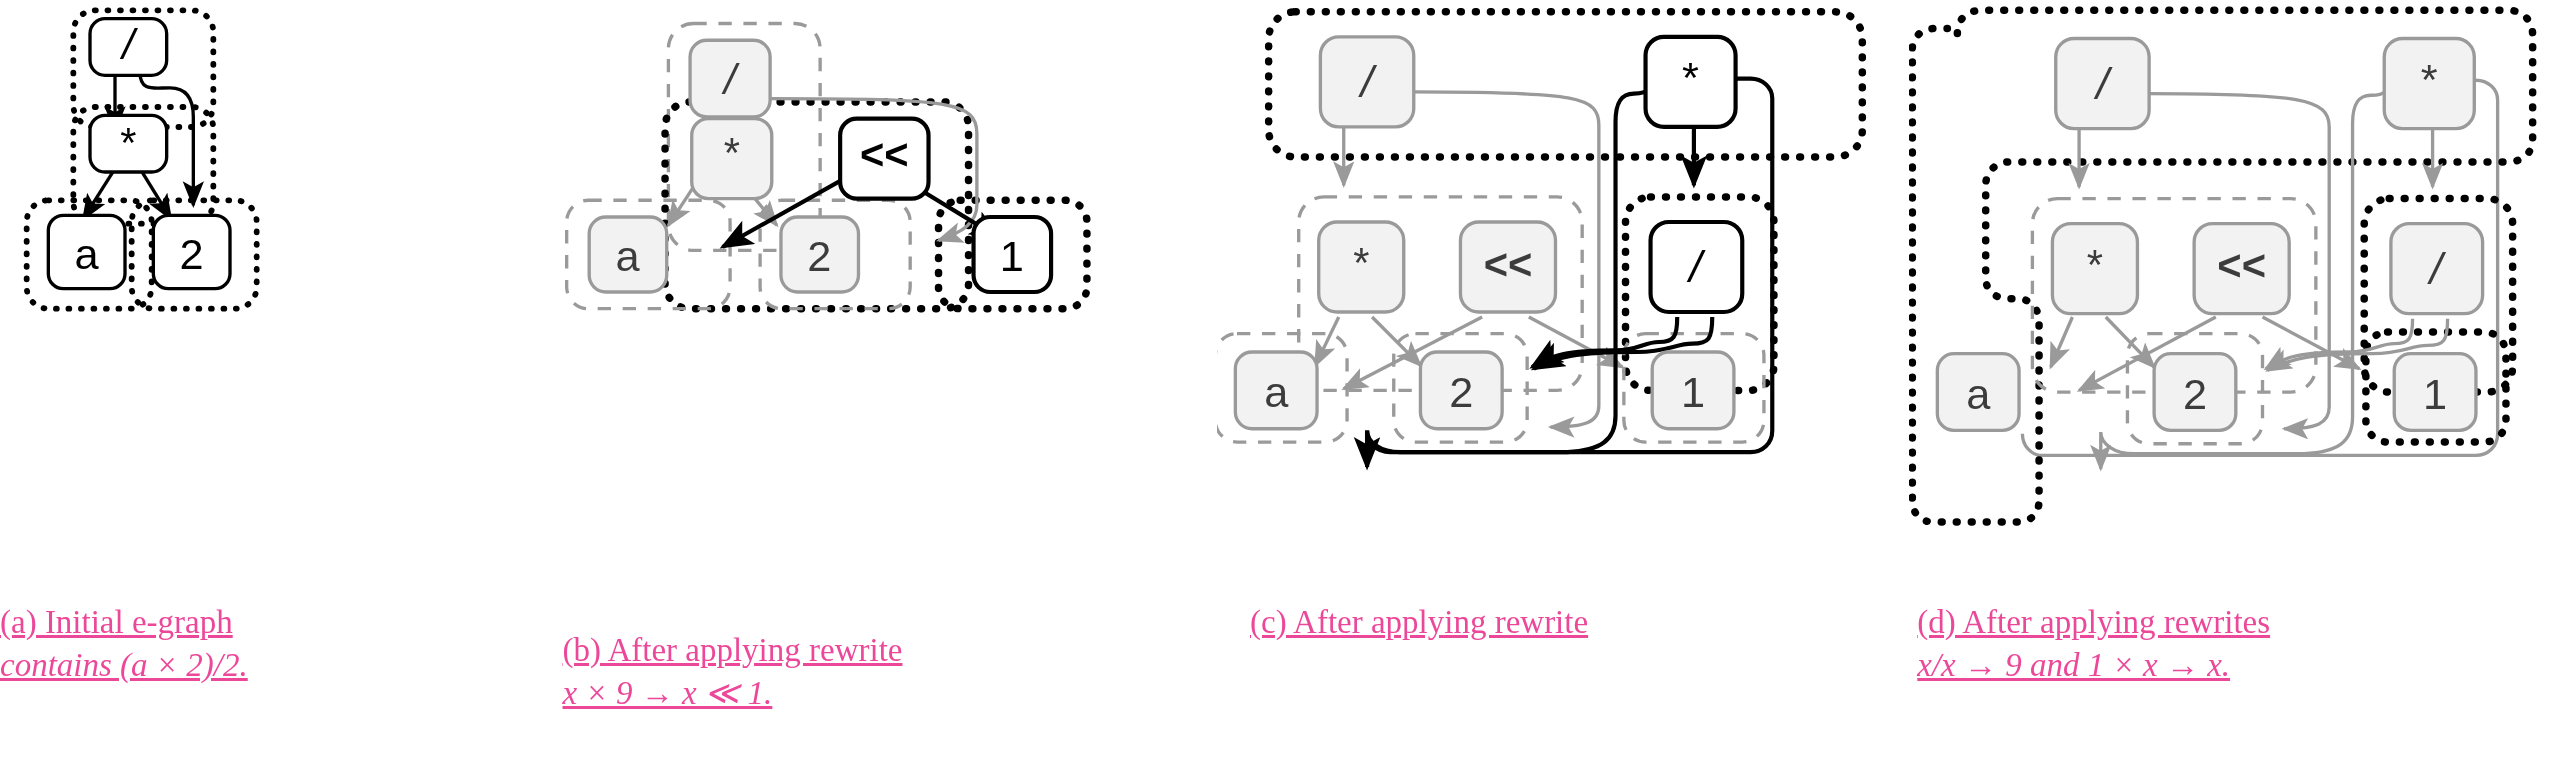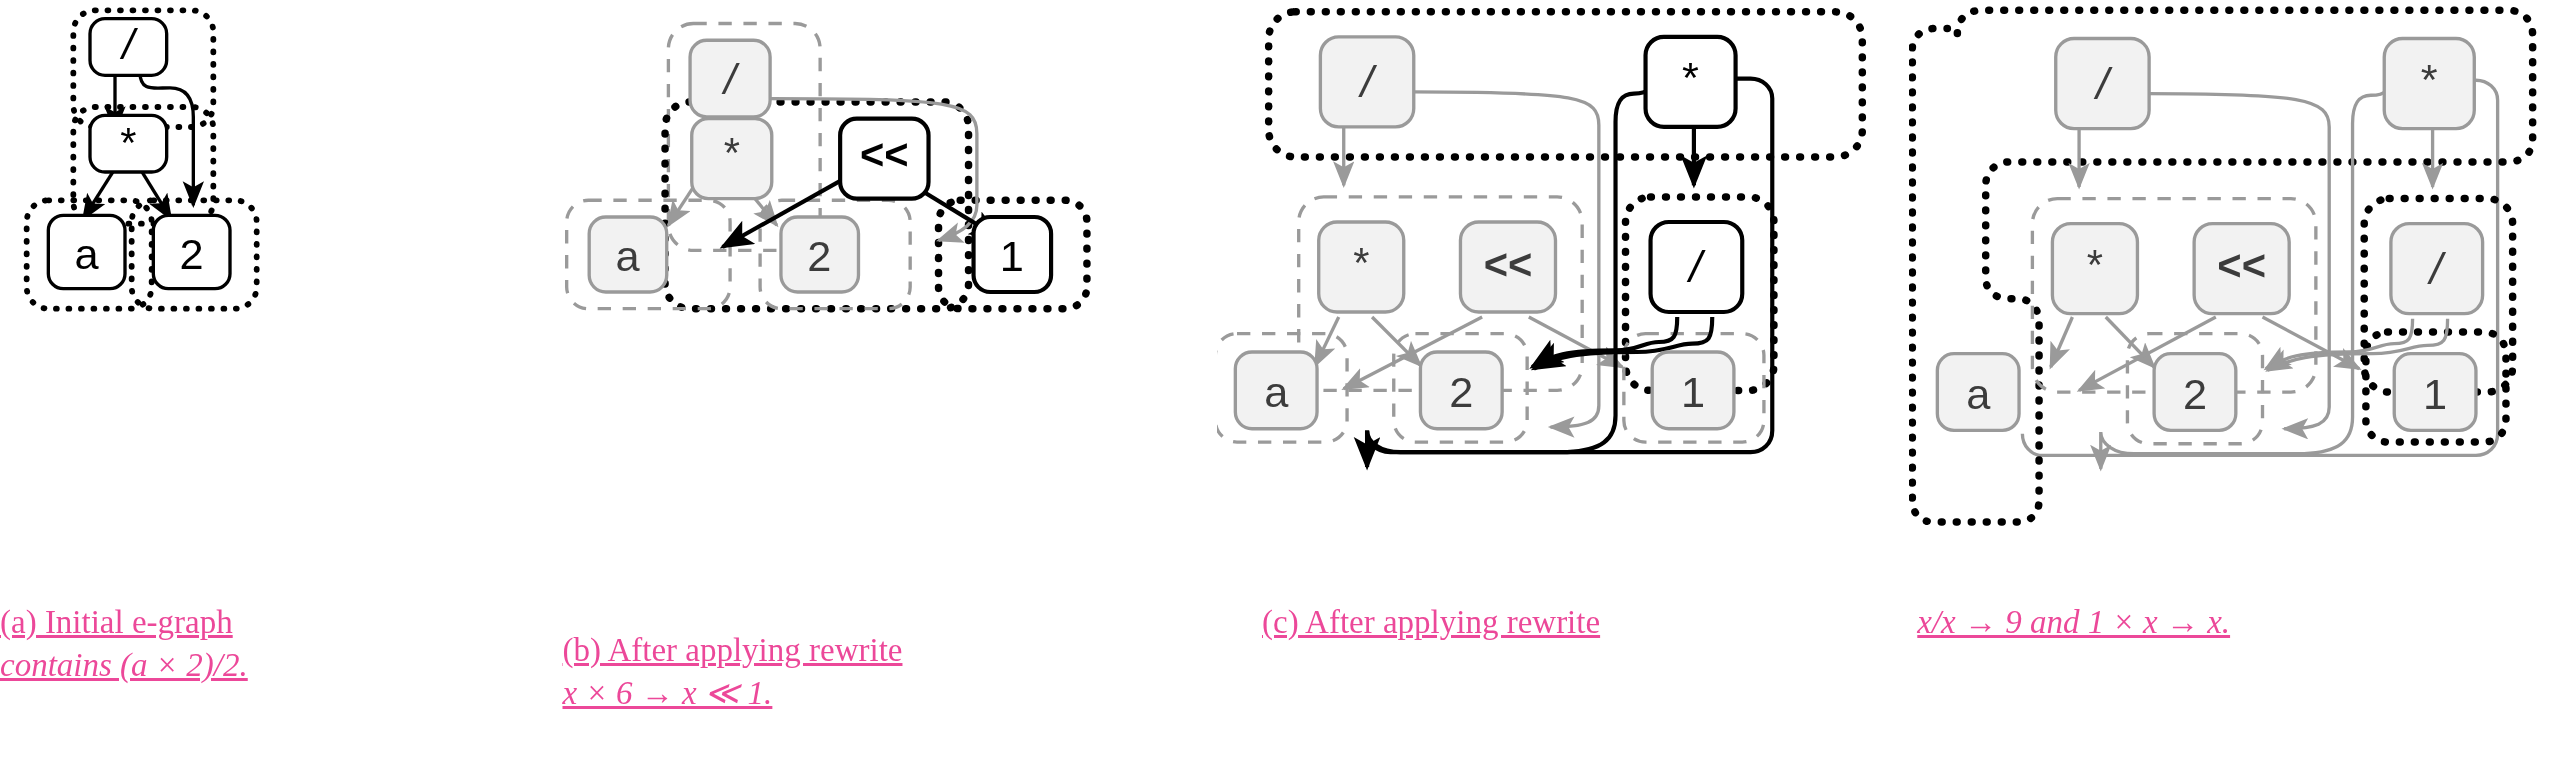--- a/index.html
+++ b/index.html
@@ -19,21 +19,21 @@
     font-size:33px;
     line-height:1.30;
     color:#ec4899;
     text-align:justify;
     text-decoration:underline;
   }
   .caption .ln{display:block;white-space:nowrap;}
   .caption .it{font-style:italic;}
   .cap-a{width:317px;}
   .cap-b{width:329px;margin-top:28px;}
-  .cap-c{width:363px;margin-left:12px;}
+  .cap-c{width:363px;}
   .cap-d{width:375px;}
   svg{display:block;}
   svg text{font-family:"Liberation Sans", sans-serif;}
 </style>
 </head>
 <body>
 
 <div class="figure">
 
   <div class="panel" style="left:0px;width:550px;">
@@ -126,21 +126,21 @@
         <text x="323" y="325" text-anchor="middle" font-size="52" fill="#3c3c3c">2</text>
       </g>
       <g>
         <rect x="508" y="260" width="93" height="90" rx="20" ry="20" fill="#ffffff" stroke="#000000" stroke-width="5"></rect>
         <text x="554" y="325" text-anchor="middle" font-size="52" fill="#000000">1</text>
       </g>
     </svg>
 
     <div class="caption cap-b" style="left:12.5px;">
       <span class="ln">(b) After applying rewrite</span>
-      <span class="ln it">x × 6 → x ≪ 1.</span>
+      <span class="ln it">x × 9 → x ≪ 1.</span>
     </div>
   </div>
 
   <div class="panel" style="left:1217px;width:692px;">
     <svg class="panel-canvas" width="692" height="584" viewBox="0 0 830 700">
       <defs>
         <marker id="chN" markerWidth="9" markerHeight="9" refX="7.2" refY="3.2" orient="auto" markerUnits="strokeWidth">
           <path d="M0,0 L8,3.2 L0,6.4 L1.8,3.2 z" fill="#000000"></path>
         </marker>
         <marker id="chO" markerWidth="9" markerHeight="9" refX="7.2" refY="3.2" orient="auto" markerUnits="strokeWidth">
@@ -272,18 +272,19 @@
         <rect x="294" y="424" width="98" height="92" rx="20" ry="20" fill="#f2f2f2" stroke="#9a9a9a" stroke-width="4"></rect>
         <text x="343" y="490" text-anchor="middle" font-size="52" fill="#3c3c3c">2</text>
       </g>
       <g>
         <rect x="582" y="424" width="98" height="92" rx="20" ry="20" fill="#f2f2f2" stroke="#9a9a9a" stroke-width="4"></rect>
         <text x="631" y="490" text-anchor="middle" font-size="52" fill="#3c3c3c">1</text>
       </g>
     </svg>
 
     <div class="caption cap-d" style="left:8.3px;">
+      <span class="ln">(d) After applying rewrites</span>
       <span class="ln it">x/x → 9 and 1 × x → x.</span>
     </div>
   </div>
 
 </div>
 
 
 </body></html>

